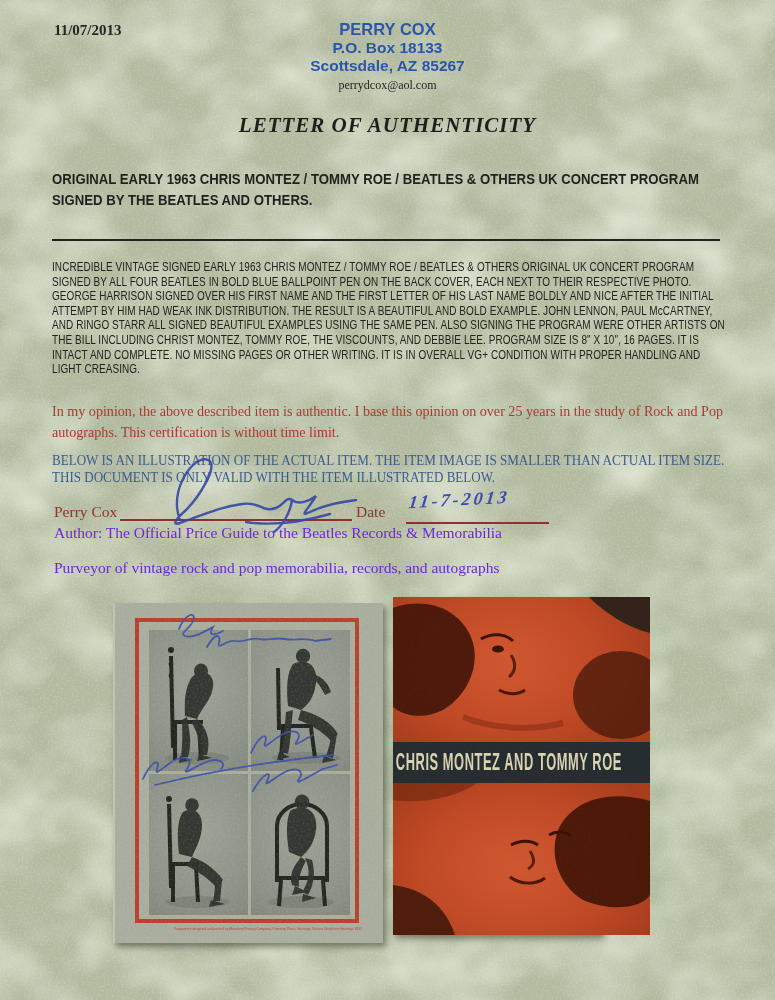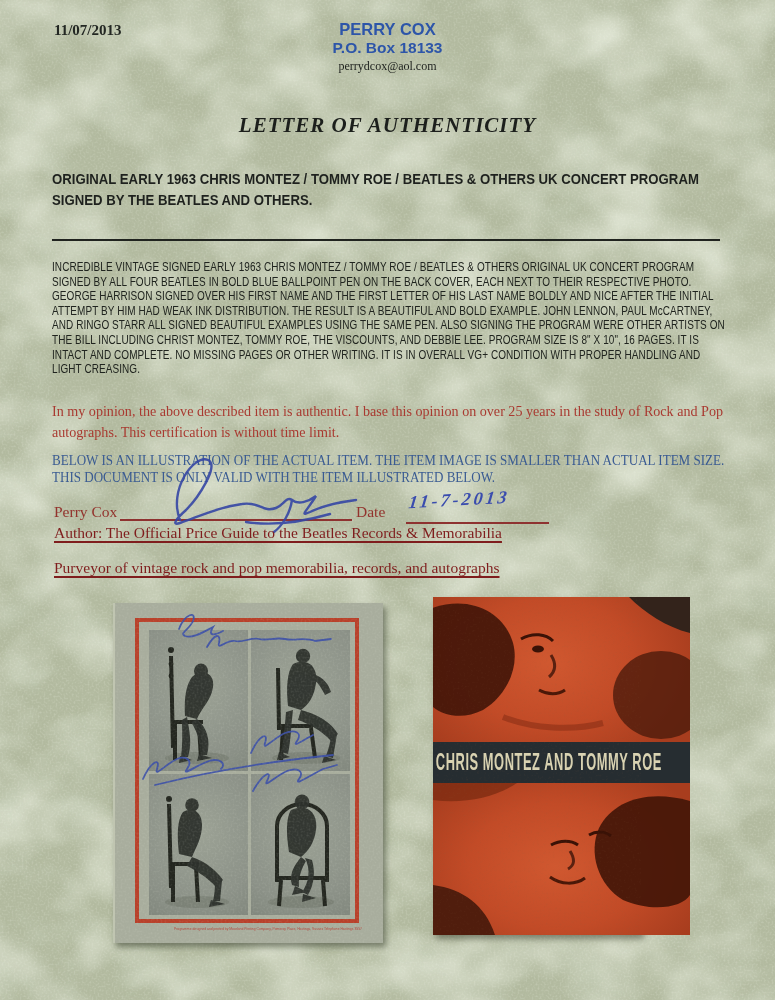--- a/index.html
+++ b/index.html
@@ -28,42 +28,42 @@
            font-size:15.5px;line-height:21px;color:#a93a31;}
   .note{left:52px;top:452px;width:762px;transform:scaleX(0.9);
         font-size:14.5px;line-height:16.5px;color:#3a5b92;}
 
   .sigrow{left:54px;top:503px;font-size:15.5px;color:#93332d;}
   .sigline1{left:120px;top:519px;width:232px;height:2px;background:#8e3230;}
   .datelabel{left:356px;top:503px;font-size:15.5px;color:#93332d;}
   .sigline2{left:406px;top:522px;width:143px;height:2px;background:#8e3230;}
   .handdate{left:410px;top:492px;font-size:18px;font-style:italic;font-weight:bold;color:#3a4cae;
             letter-spacing:3px;transform:rotate(-3deg) skewX(-10deg);transform-origin:left top;}
-  .cred{left:54px;font-size:15.5px;color:#7f1d1d;text-decoration:underline;
+  .cred{left:54px;font-size:15.5px;color:#6d28d9;
         text-decoration-thickness:1.5px;text-underline-offset:3px;}
   .cred1{top:524px;} .cred2{top:543px;margin-top:16px;}
   .bigsig{left:150px;top:446px;width:235px;height:92px;pointer-events:none;}
 
   
   .backcover{left:113px;top:603px;width:268px;height:340px;background:#a8ad9d;
              box-shadow:3px 4px 6px rgba(55,62,44,.55);border-left:2px solid #c0c5b1;}
   .redframe{position:absolute;left:20px;top:15px;width:216px;height:297px;border:4px solid #b8402a;}
   .photo{position:absolute;width:99px;height:141px;
          background:radial-gradient(120% 95% at 50% 40%, #9ca295 0%, #8b9187 55%, #757b71 100%);}
   .ph-tl{left:34px;top:27px;} .ph-tr{left:136px;top:27px;}
   .ph-bl{left:34px;top:171px;} .ph-br{left:136px;top:171px;}
   .photo svg{position:absolute;inset:0;}
   .credit{position:absolute;left:0;top:324px;width:268px;text-align:center;color:#b1453a;
           font-size:6px;transform:scale(0.56);transform-origin:center top;white-space:nowrap;
           font-family:"Liberation Sans",sans-serif;}
   .sigoverlay{position:absolute;inset:0;pointer-events:none;}
 
   
   .frontcover{left:393px;top:597px;width:208px;height:338px;background:#bf4a27;
-              box-shadow:3px 4px 6px rgba(55,62,44,.5);margin-left:40px;}
+              box-shadow:3px 4px 6px rgba(55,62,44,.5);}
   .cv-top{position:absolute;left:0;top:0;width:257px;height:145px;overflow:hidden;
           background:radial-gradient(60% 80% at 45% 45%, #d05830 0%, #c24b27 55%, #a83d1e 100%);}
   .cv-band{position:absolute;left:0;top:145px;width:257px;height:41px;background:#262d31;display:flex;align-items:center;}
   .cv-band-text{font-family:"Liberation Sans",sans-serif;font-weight:bold;font-size:23px;color:#d9d3b2;
                 white-space:nowrap;transform:scaleX(0.56);transform-origin:left center;padding-left:5px;letter-spacing:1px;}
   .cv-bot{position:absolute;left:0;top:186px;width:257px;height:152px;overflow:hidden;
           background:radial-gradient(62% 75% at 48% 55%, #d05830 0%, #c24b27 55%, #a83d1e 100%);}
   .fit{position:absolute;inset:0;width:100%;height:100%;}
 </style>
 </head>
@@ -95,20 +95,21 @@
     <rect width="775" height="1000" filter="url(#grain)" opacity="0.7"></rect>
   </svg>
 
   <div class="content">
 
     <div class="abs date">11/07/2013</div>
 
     <div class="abs addr">
       <div class="blue name">PERRY COX</div>
       <div class="blue">P.O. Box 18133</div>
+      <div class="blue">Scottsdale, AZ 85267</div>
       <div class="email">perrydcox@aol.com</div>
     </div>
 
     <div class="abs title">LETTER OF AUTHENTICITY</div>
 
     <div class="abs heading condense">ORIGINAL EARLY 1963 CHRIS MONTEZ / TOMMY ROE / BEATLES &amp; OTHERS UK CONCERT PROGRAM SIGNED BY THE BEATLES AND OTHERS.</div>
 
     <div class="abs rule"></div>
 
     <div class="abs desc condense">INCREDIBLE VINTAGE SIGNED EARLY 1963 CHRIS MONTEZ / TOMMY ROE / BEATLES &amp; OTHERS ORIGINAL UK CONCERT PROGRAM SIGNED BY ALL FOUR BEATLES IN BOLD BLUE BALLPOINT PEN ON THE BACK COVER, EACH NEXT TO THEIR RESPECTIVE PHOTO. GEORGE HARRISON SIGNED OVER HIS FIRST NAME AND THE FIRST LETTER OF HIS LAST NAME BOLDLY AND NICE AFTER THE INITIAL ATTEMPT BY HIM HAD WEAK INK DISTRIBUTION. THE RESULT IS A BEAUTIFUL AND BOLD EXAMPLE. JOHN LENNON, PAUL McCARTNEY, AND RINGO STARR ALL SIGNED BEAUTIFUL EXAMPLES USING THE SAME PEN. ALSO SIGNING THE PROGRAM WERE OTHER ARTISTS ON THE BILL INCLUDING CHRIST MONTEZ, TOMMY ROE, THE VISCOUNTS, AND DEBBIE LEE. PROGRAM SIZE IS 8" X 10", 16 PAGES. IT IS INTACT AND COMPLETE. NO MISSING PAGES OR OTHER WRITING. IT IS IN OVERALL VG+ CONDITION WITH PROPER HANDLING AND LIGHT CREASING.</div>

